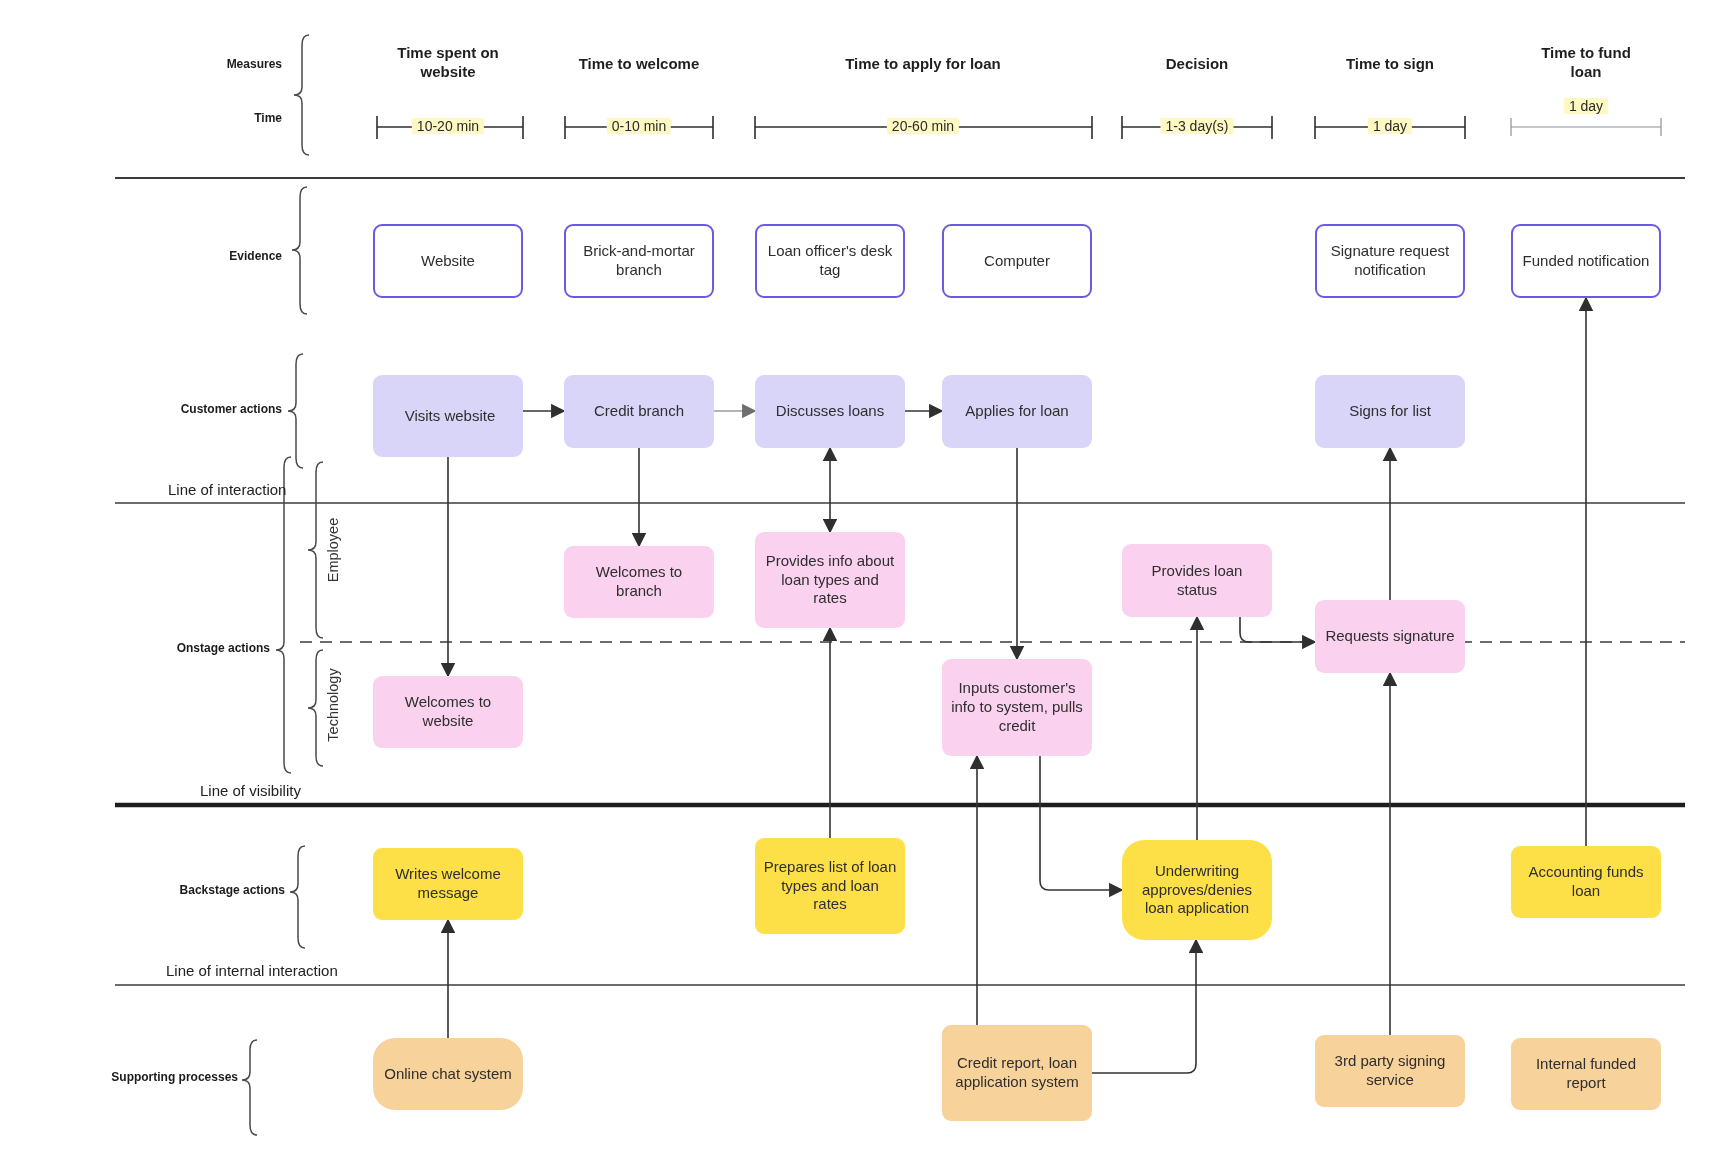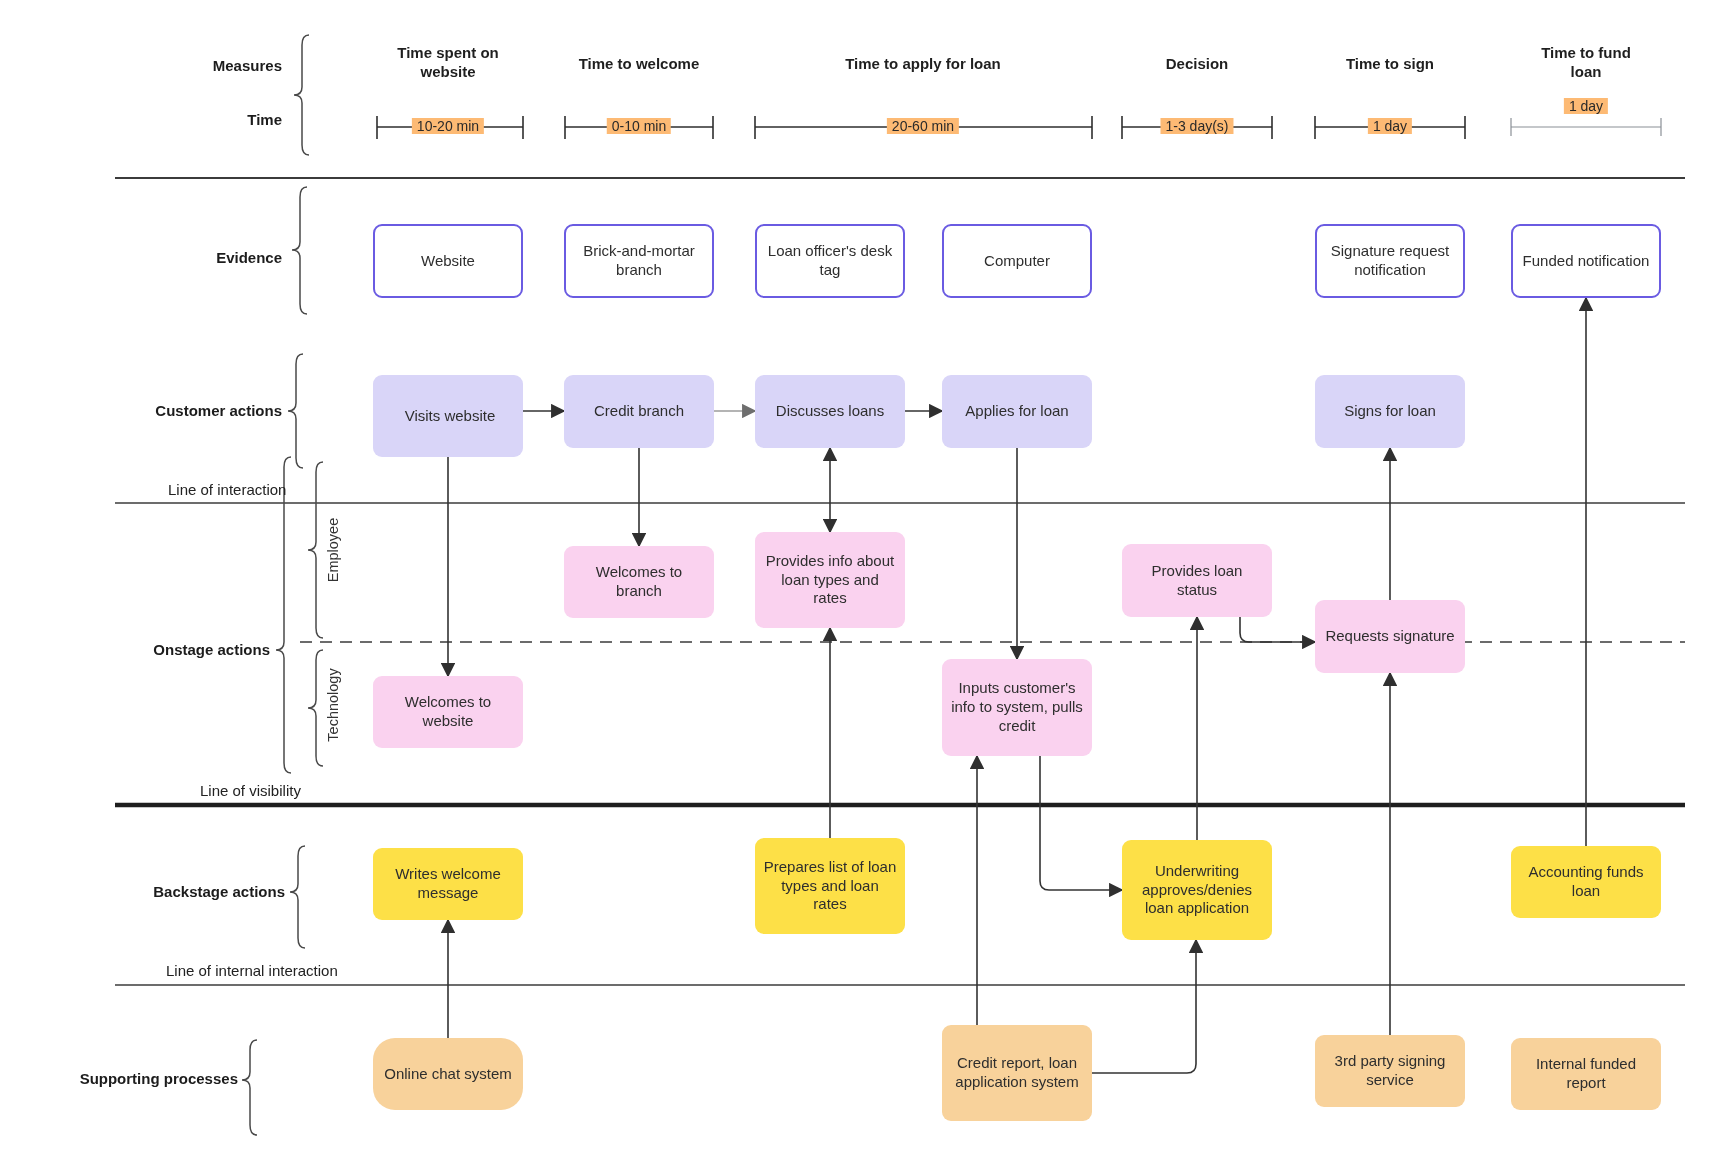--- a/index.html
+++ b/index.html
@@ -12,29 +12,29 @@
     position:absolute;box-sizing:border-box;width:150px;
     display:flex;align-items:center;justify-content:center;text-align:center;
     border-radius:9px;font-size:15px;line-height:1.26;color:#2e2e2e;padding:4px 8px;
   }
   .node.evidence{background:#ffffff;border:2px solid #6A5BE2;}
   .node.customer{background:#D9D5F8;}
   .node.onstage{background:#FAD2EF;}
   .node.backstage{background:#fde047;}
   .node.supporting{background:#F8D29B;}
   .lane-label{
-    position:absolute;font-weight:bold;font-size:15px;color:#1c1c1c;
+    position:absolute;font-weight:bold;font-size:12px;color:#1c1c1c;
     text-align:right;white-space:nowrap;
   }
   .m-title{
     position:absolute;font-weight:bold;font-size:15px;color:#1f1f1f;
     text-align:center;line-height:1.25;
   }
   .bracket-text{
-    position:absolute;font-size:14px;color:#2a2a2a;background:#fdba74;
+    position:absolute;font-size:14px;color:#2a2a2a;background:#fef9c3;
     padding:0 5px;text-align:center;white-space:nowrap;transform:translateX(-50%);
   }
   .sep-label{position:absolute;font-size:15px;color:#222222;white-space:nowrap;}
   .rot-label{
     position:absolute;font-size:14.5px;color:#333333;width:120px;text-align:center;
     transform:rotate(-90deg);white-space:nowrap;
   }
 </style>
 </head>
 <body>
@@ -157,33 +157,33 @@
   <div class="node evidence" style="left:564px;top:224px;height:74px;">Brick-and-mortar branch</div>
   <div class="node evidence" style="left:755px;top:224px;height:74px;">Loan officer's desk tag</div>
   <div class="node evidence" style="left:942px;top:224px;height:74px;">Computer</div>
   <div class="node evidence" style="left:1315px;top:224px;height:74px;">Signature request notification</div>
   <div class="node evidence" style="left:1511px;top:224px;height:74px;">Funded notification</div>
 
   <div class="node customer" style="left:373px;top:375px;height:82px;padding-left:12px;">Visits website</div>
   <div class="node customer" style="left:564px;top:375px;height:73px;">Credit branch</div>
   <div class="node customer" style="left:755px;top:375px;height:73px;">Discusses loans</div>
   <div class="node customer" style="left:942px;top:375px;height:73px;">Applies for loan</div>
-  <div class="node customer" style="left:1315px;top:375px;height:73px;">Signs for loan</div>
+  <div class="node customer" style="left:1315px;top:375px;height:73px;">Signs for list</div>
 
   <div class="node onstage" style="left:564px;top:546px;height:72px;">Welcomes to branch</div>
   <div class="node onstage" style="left:755px;top:532px;height:96px;">Provides info about loan types and rates</div>
   <div class="node onstage" style="left:1122px;top:544px;height:73px;">Provides loan status</div>
   <div class="node onstage" style="left:1315px;top:600px;height:73px;">Requests signature</div>
 
   <div class="node onstage" style="left:373px;top:676px;height:72px;">Welcomes to website</div>
   <div class="node onstage" style="left:942px;top:659px;height:97px;">Inputs customer's info to system, pulls credit</div>
 
   <div class="node backstage" style="left:373px;top:848px;height:72px;">Writes welcome message</div>
   <div class="node backstage" style="left:755px;top:838px;height:96px;">Prepares list of loan types and loan rates</div>
-  <div class="node backstage" style="left:1122px;top:840px;height:100px;">Underwriting approves/denies loan application</div>
+  <div class="node backstage" style="left:1122px;top:840px;height:100px;border-radius:22px;">Underwriting approves/denies loan application</div>
   <div class="node backstage" style="left:1511px;top:846px;height:72px;">Accounting funds loan</div>
 
   <div class="node supporting" style="left:373px;top:1038px;height:72px;border-radius:22px;">Online chat system</div>
   <div class="node supporting" style="left:942px;top:1025px;height:96px;">Credit report, loan application system</div>
   <div class="node supporting" style="left:1315px;top:1035px;height:72px;">3rd party signing service</div>
   <div class="node supporting" style="left:1511px;top:1038px;height:72px;">Internal funded report</div>
 
 </div>
 
 </body></html>

